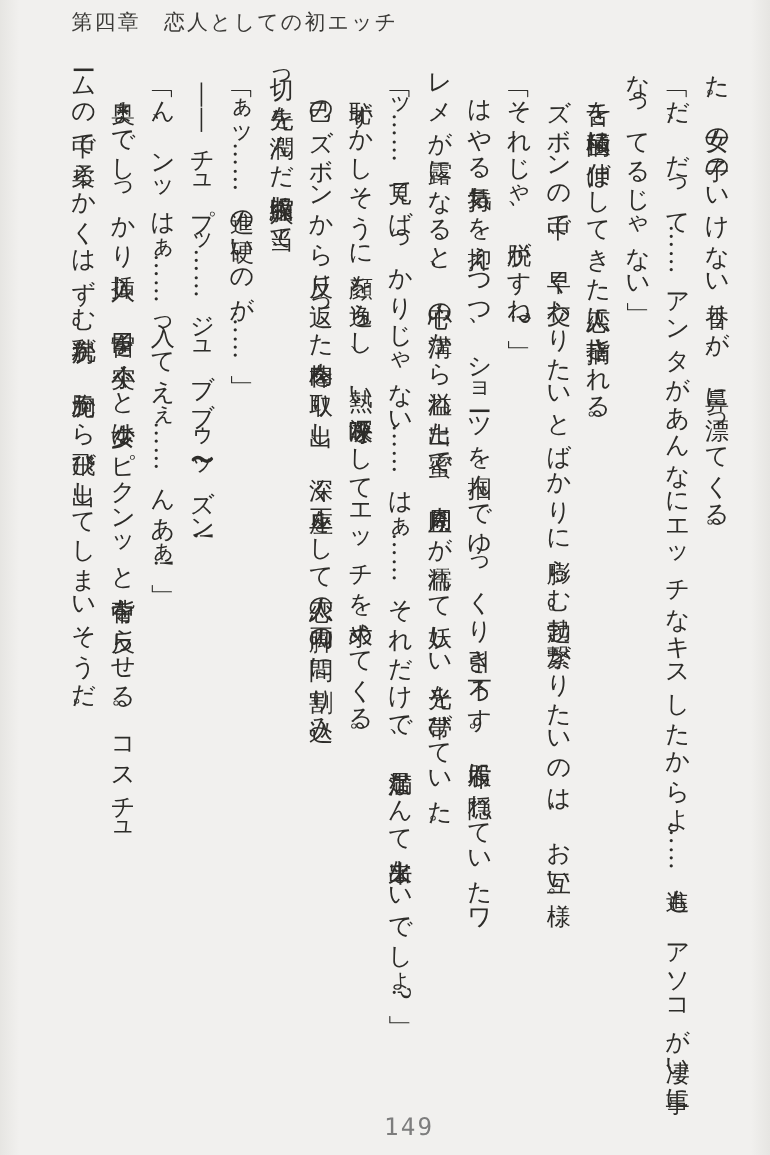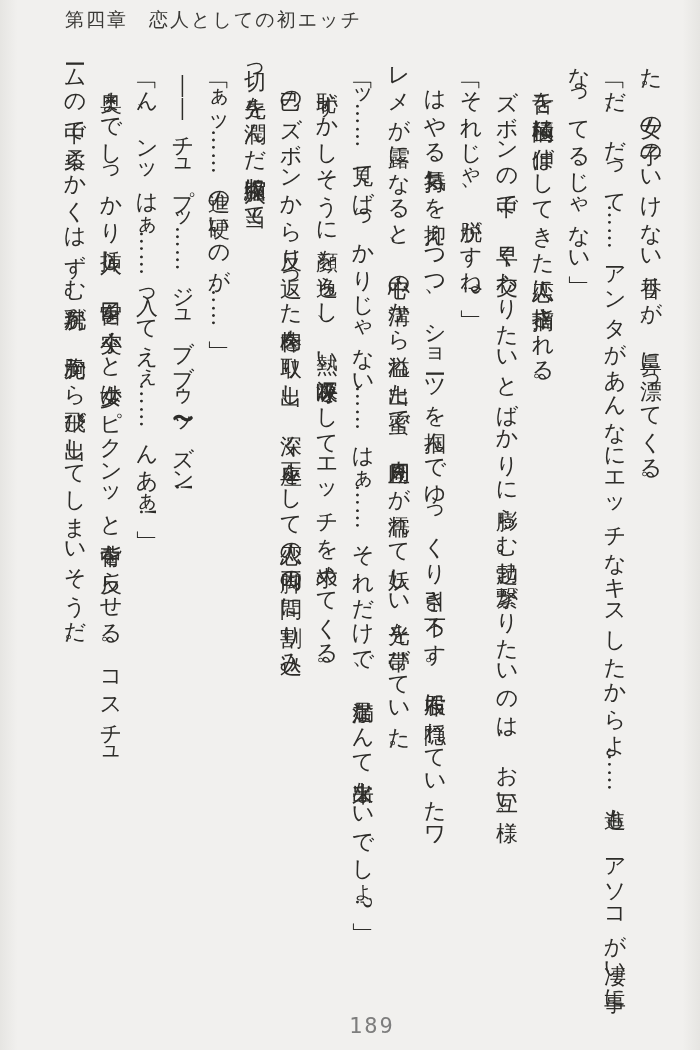--- a/index.html
+++ b/index.html
@@ -79,15 +79,15 @@
     <p>　恥ずかしそうに顔を逸らし、熱い深呼吸をしてエッチを求めてくる。</p>
     <p>　己のズボンから反り返った肉棒を取り出し、深く正座をして恋人の両脚の間に割り込み</p>
     <p>切っ先を潤んだ収縮膣穴に当て、</p>
     <p>　「ぁッ……進の硬いのが……」</p>
     <p>　――チュプッ……ジュブブゥ〜〜ッズン!</p>
     <p>　「ん、ンッはぁ……入ってえぇ……んあぁ!」</p>
     <p>　奥までしっかり挿入し、子宮口を小突くと少女はピクンッと背中を反らせる。コスチュ</p>
     <p>ームの中で柔らかくはずむ乳房が、胸元から飛び出してしまいそうだ。</p>
   </div>
 
-  <div class="page-number">189</div>
+  <div class="page-number">149</div>
 
 </div>
 
 </body></html>

